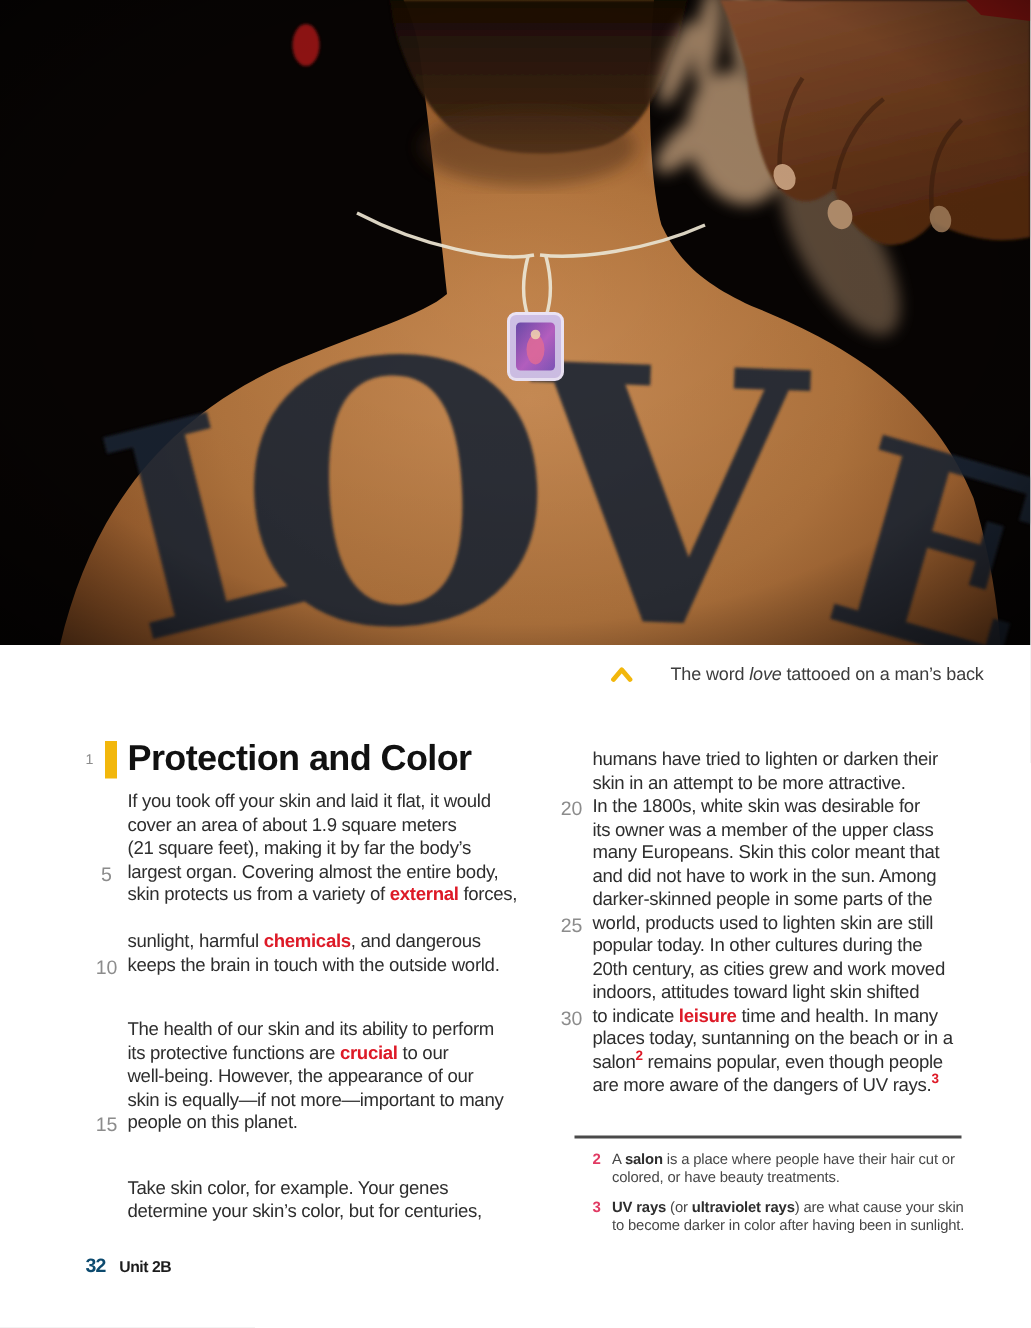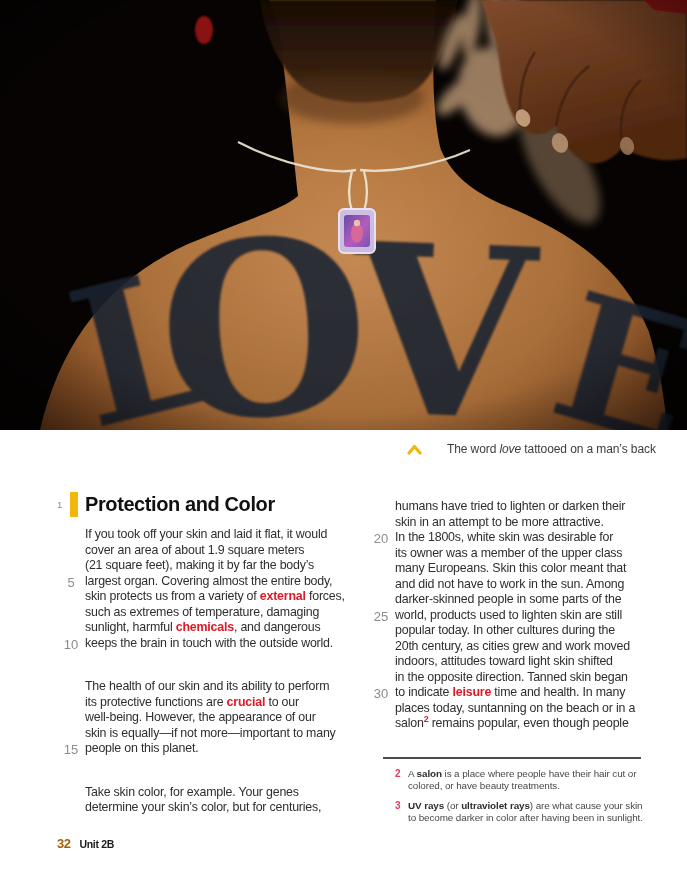--- a/index.html
+++ b/index.html
@@ -8,41 +8,41 @@
   
   .photo{position:absolute;left:0;top:0;width:687px;height:430px;background:#070403;}
   
   .caption{position:absolute;left:407px;top:442px;display:flex;align-items:center;gap:25px;}
   .caption .cap-text{font-size:12px;color:#3d3d3d;letter-spacing:-0.1px;}
   .caption i{font-style:italic;}
   
   .heading{position:absolute;left:57px;top:492px;display:flex;align-items:center;}
   .heading .g{width:13px;font-size:9.5px;color:#8c8c8c;}
   .hbar{width:8px;height:25px;background:var(--accent_yellow,#f2b70c);margin-right:7px;}
-  .htitle{font-size:20px;font-weight:bold;color:#111;letter-spacing:-0.4px;}
+  .htitle{font-size:24px;font-weight:bold;color:#111;letter-spacing:-0.4px;}
   
   .col{position:absolute;text-align:center;}
   .col-left{left:57px;top:527px;width:305px;}
   .col-right{left:367px;top:499px;width:300px;}
   .ln{display:flex;height:15.5px;line-height:15.5px;white-space:nowrap;}
   .ln .g{width:28px;flex:none;font-size:13px;color:#8c8c8c;padding-top:1px;}
   .ln .t{font-size:12.4px;color:#2e2e2e;letter-spacing:-0.2px;}
   .pg{margin-top:28px;}
   .term{color:var(--term_red,#dd1a27);font-weight:bold;}
   .sup{color:var(--term_red,#dd1a27);font-weight:bold;font-size:9px;vertical-align:super;line-height:0;}
   
   .fnrule{position:absolute;left:383px;top:757px;width:258px;height:2px;background:#4a4a4a;}
   .footnotes{position:absolute;left:395px;top:768px;width:252px;}
   .fn{display:flex;margin-bottom:7px;}
   .fn .fnum{width:13px;flex:none;font-size:10px;font-weight:bold;color:var(--footnote_pink,#e13a63);}
   .fn .ftext{font-size:9.9px;line-height:12.3px;color:#474747;letter-spacing:-0.1px;}
   .fn b{color:#2e2e2e;}
   
   .footer{position:absolute;left:57px;top:836px;display:flex;align-items:baseline;gap:9px;}
-  .pagenum{font-size:13px;font-weight:bold;color:#a16207;letter-spacing:-0.5px;}
+  .pagenum{font-size:13px;font-weight:bold;color:#0c4a6e;letter-spacing:-0.5px;}
   .unit{font-size:10.5px;font-weight:bold;color:#1c1c1c;letter-spacing:-0.3px;}
 </style>
 </head>
 <body>
 
 <div class="page">
 
   <div class="photo">
     <svg width="687" height="430" viewBox="0 0 687 430">
       <defs>
@@ -174,21 +174,20 @@
     <div class="ln">
         <span class="g">5</span>
         <span class="t">largest organ. Covering almost the entire body,</span>
       </div>
     <div class="ln">
         <span class="g"></span>
         <span class="t"><span>skin protects us from a variety of </span><span class="term">external</span><span> forces,</span></span>
       </div>
     <div class="ln">
         <span class="g"></span>
-        <span class="t">such as extremes of temperature, damaging</span>
       </div>
     <div class="ln">
         <span class="g"></span>
         <span class="t"><span>sunlight, harmful </span><span class="term">chemicals</span><span>, and dangerous</span></span>
       </div>
     <div class="ln">
         <span class="g">10</span>
         <span class="t">keeps the brain in touch with the outside world.</span>
       </div>
     <div class="ln pg">
@@ -260,34 +259,34 @@
       </div>
     <div class="ln">
         <span class="g"></span>
         <span class="t">20th century, as cities grew and work moved</span>
       </div>
     <div class="ln">
         <span class="g"></span>
         <span class="t">indoors, attitudes toward light skin shifted</span>
       </div>
     <div class="ln">
-        <span class="g"></span>
-        <span class="t">in the opposite direction. Tanned skin began</span>
-      </div>
-    <div class="ln">
         <span class="g">30</span>
         <span class="t"><span>to indicate </span><span class="term">leisure</span><span> time and health. In many</span></span>
       </div>
     <div class="ln">
         <span class="g"></span>
         <span class="t">places today, suntanning on the beach or in a</span>
       </div>
     <div class="ln">
         <span class="g"></span>
         <span class="t"><span>salon</span><span class="sup">2</span><span> remains popular, even though people</span></span>
+      </div>
+    <div class="ln">
+        <span class="g"></span>
+        <span class="t"><span>are more aware of the dangers of UV rays.</span><span class="sup">3</span><span></span></span>
       </div>
   </div>
 
   <div class="fnrule"></div>
   <div class="footnotes">
     <div class="fn">
       <span class="fnum">2</span>
       <span class="ftext"><span>A </span><b>salon</b><span></span><b></b><span> is a place where people have their hair cut or colored, or have beauty treatments.</span></span>
     </div>
     <div class="fn">

